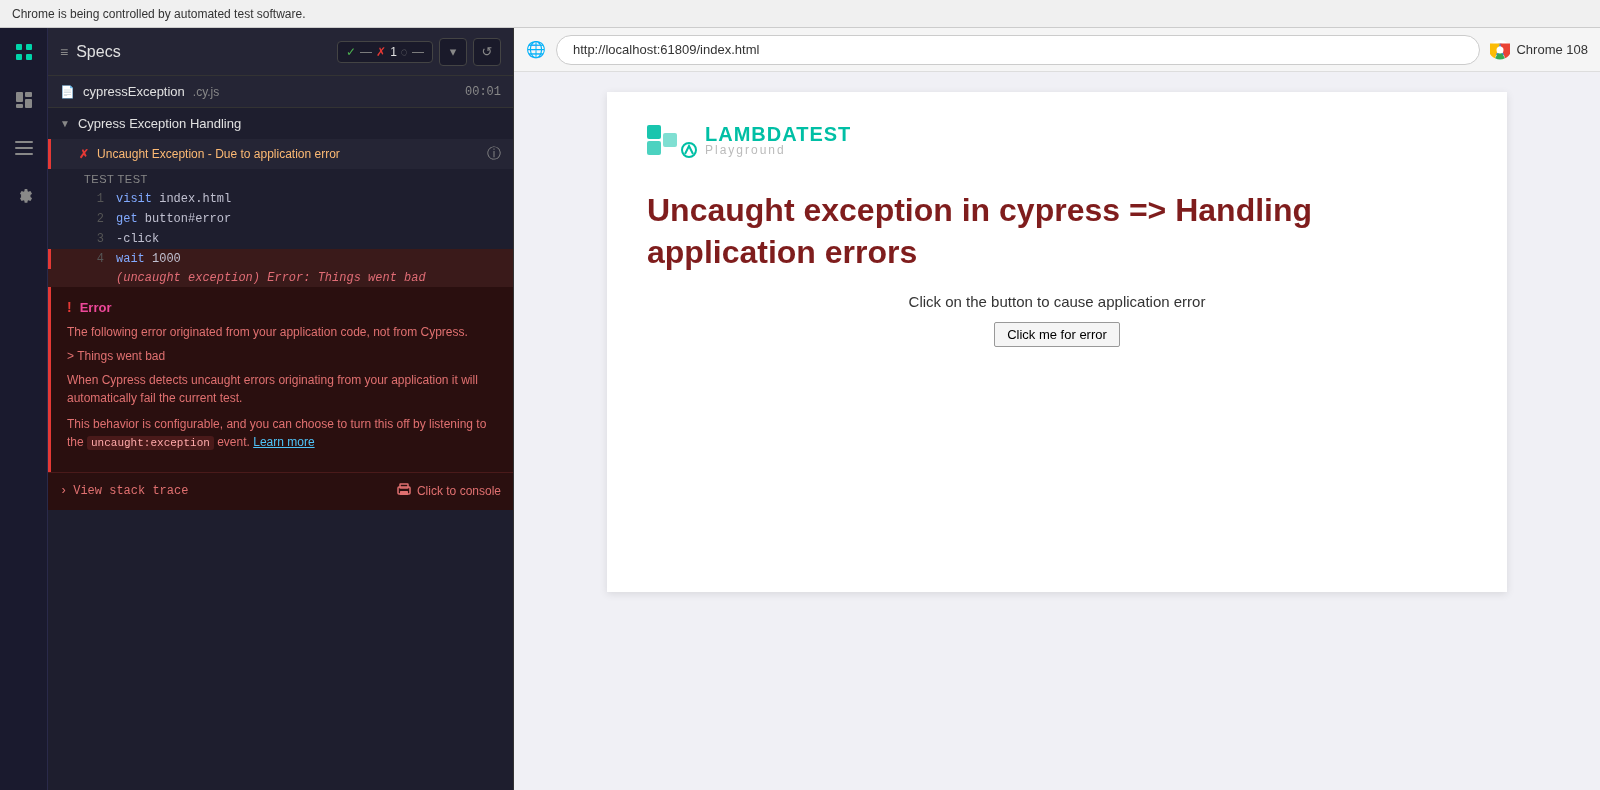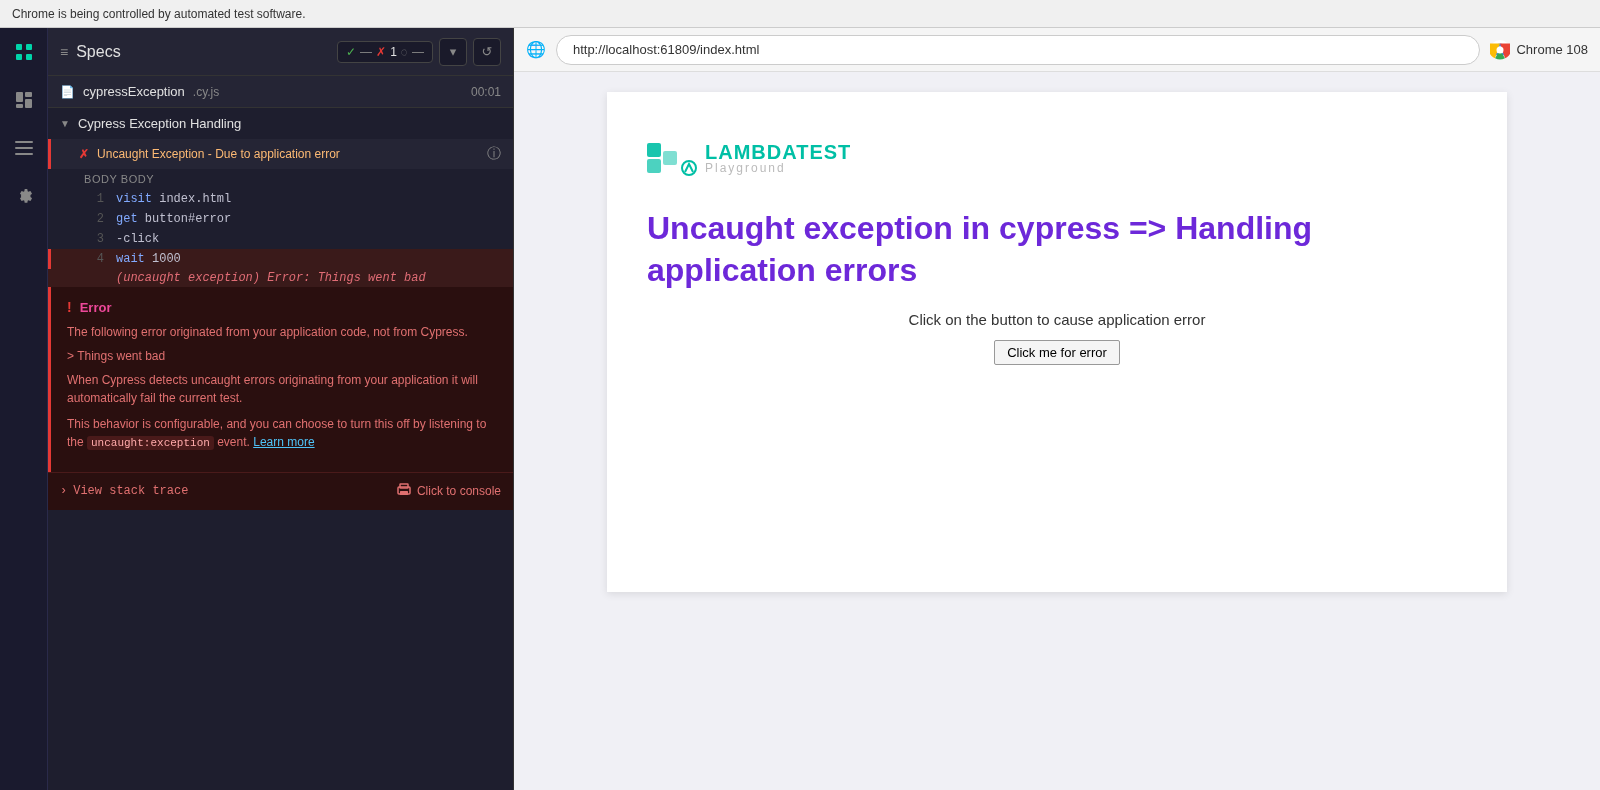--- a/index.html
+++ b/index.html
@@ -135,21 +135,21 @@
       display: flex;
       align-items: center;
       gap: 8px;
       color: #e0e0e0;
       font-size: 13px;
     }
 
     .file-icon { color: #888; font-size: 12px; }
     .file-name { font-weight: 500; }
     .file-ext { color: #888; font-size: 12px; }
-    .file-time { color: #888; font-size: 12px; }
+    .file-time { color: #888; font-size: 12px; font-family: Liberation Mono, monospace; }
 
     
     .test-content {
       flex: 1;
       overflow-y: auto;
       background: #1e1e2e;
     }
 
     .test-suite-header {
       display: flex;
@@ -378,21 +378,21 @@
       align-items: flex-start;
       justify-content: center;
       padding: 20px;
     }
 
     .web-page {
       background: white;
       width: 100%;
       max-width: 900px;
       min-height: 500px;
-      padding: 46px 40px;
+      padding: 28px 40px;
       box-shadow: 0 2px 8px rgba(0,0,0,0.1);
     }
 
     .lambda-logo {
       display: flex;
       align-items: center;
       gap: 8px;
       margin-bottom: 30px;
     }
 
@@ -416,21 +416,21 @@
 
     .lambda-sub {
       font-size: 12px;
       color: #bbb;
       letter-spacing: 2px;
     }
 
     .page-title {
       font-size: 32px;
       font-weight: 800;
-      color: #6d28d9;
+      color: #7f1d1d;
       margin-bottom: 20px;
       line-height: 1.3;
     }
 
     .page-subtitle {
       display: flex;
       align-items: center;
       gap: 12px;
       font-size: 15px;
       color: #333;
@@ -532,21 +532,21 @@
 
       <div class="test-case-row">
         <div class="test-case-left">
           <span class="x-icon">✗</span>
           <span class="test-case-name">Uncaught Exception - Due to application error</span>
         </div>
         <span class="info-icon">ⓘ</span>
       </div>
 
       <div class="test-body-label">
-        <span>BODY BODY</span>
+        <span>TEST TEST</span>
       </div>
 
       <div class="code-lines">
         <div class="code-line">
           <span class="line-num">1</span>
           <span class="line-code"><span class="code-kw">visit</span> index.html</span>
         </div>
         <div class="code-line">
           <span class="line-num">2</span>
           <span class="line-code"><span class="code-kw">get</span> button#error</span>

